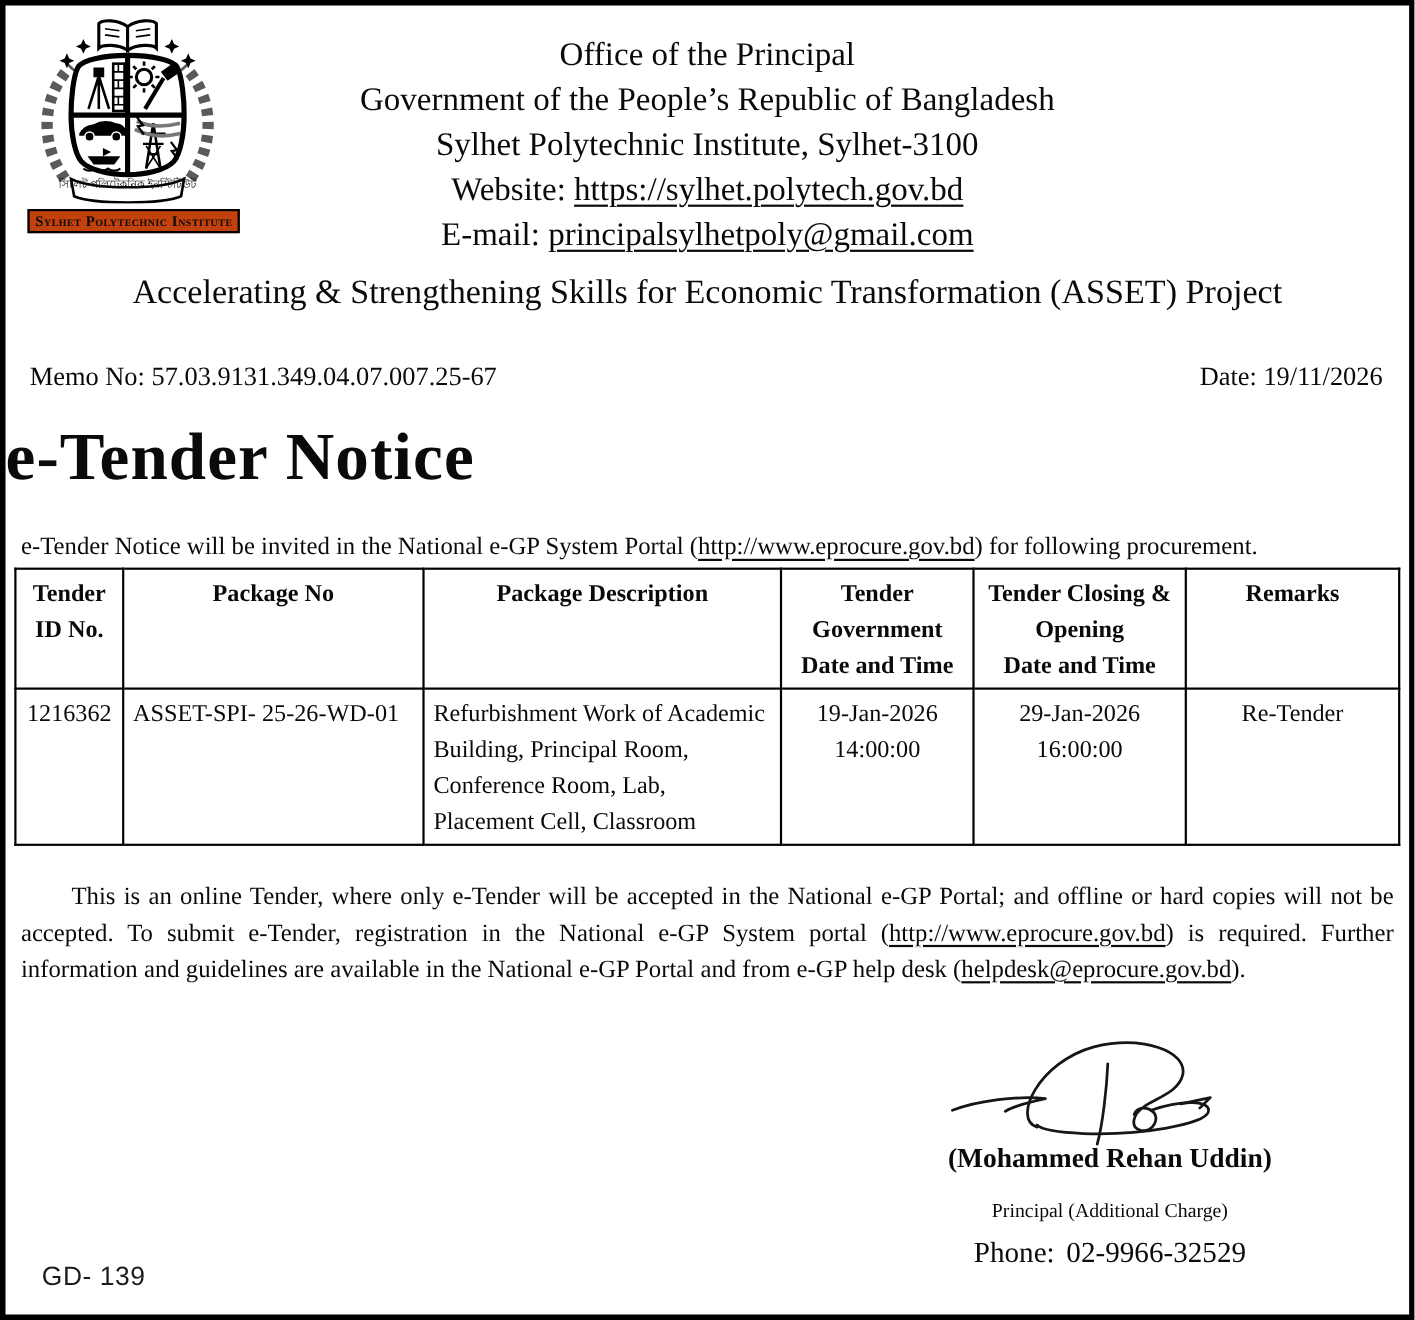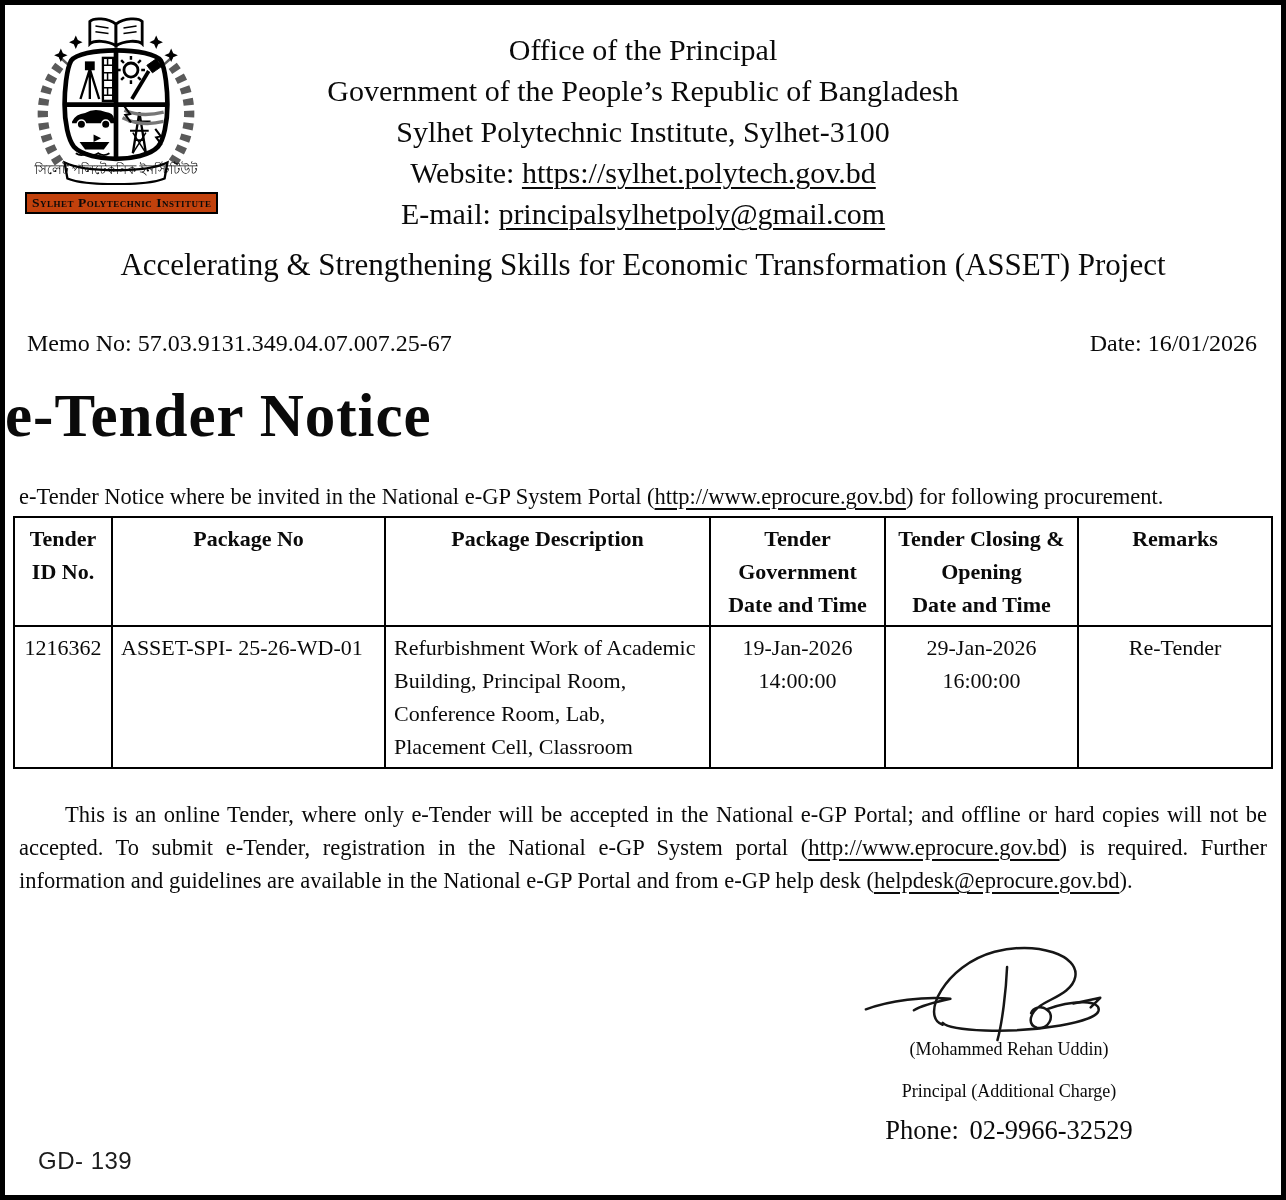--- a/index.html
+++ b/index.html
@@ -15,21 +15,21 @@
   }
   
   .header-area { position:relative; padding-top:24px; }
   .logo-wrap { position:absolute; left:20px; top:8px; width:182px; text-align:center; }
   .logo-label {
     display:inline-block; margin-top:2px;
     border:2px solid #000; padding:1px 5px;
     font-size:13.5px; font-weight:bold; font-variant:small-caps;
     letter-spacing:0.5px; white-space:nowrap; background:#c2410c;
   }
-  .bn-ribbon-text { font-size:13px; line-height:1; letter-spacing:0; }
+  .bn-ribbon-text { font-size:10px; line-height:1; letter-spacing:0; }
   .header-text { text-align:center; font-size:30px; line-height:41px; }
   .hdr-line { white-space:nowrap; }
   .u { text-decoration:underline; text-decoration-thickness:2px; text-underline-offset:4px; color:inherit; }
   .project { text-align:center; font-size:31px; margin-top:13px; }
   
   .memo-row { display:flex; justify-content:space-between; padding:0 24px 0 22px; margin-top:47px; font-size:24px;text-align:right; }
   
   .title { font-size:61px; font-weight:bold; margin-top:24px; letter-spacing:1px; }
   
   .intro { margin:33px 14px 0; font-size:22.5px; }
@@ -37,21 +37,21 @@
   table.tender th, table.tender td { border:2px solid #000; vertical-align:top; padding:4px 8px; font-size:22px; line-height:33px; }
   table.tender th { font-weight:bold; text-align:center; height:101px; }
   table.tender td { height:138px; }
   td.c-center { text-align:center; }
   td.c-left { text-align:left; }
   
   .body-text { margin:30px 14px 0; font-size:22.5px; line-height:1.46; text-align:justify; text-indent:46px; }
   
   .sig-block { width:360px; margin:46px 92px 0 auto; text-align:center; }
   .sig-svg { display:block; margin:0 auto -4px; }
-  .sig-name { font-weight:normal; font-size:18px; line-height:1.25; }
+  .sig-name { font-weight:bold; font-size:25px; line-height:1.25; }
   .sig-title { font-size:18px; line-height:1.25; margin-top:20px; }
   .sig-phone { font-size:26.5px; line-height:1.25; margin-top:11px; word-spacing:4px; }
   
   .gd { position:absolute; left:33px; bottom:20px; font-family:"Liberation Sans","DejaVu Sans",sans-serif; font-size:24px; color:#1c1c1c; letter-spacing:0.5px;margin-top:35px; }
 </style>
 </head>
 <body>
 
 <div class="page">
 
@@ -128,26 +128,26 @@
       <div class="hdr-line">Sylhet Polytechnic Institute, Sylhet-3100</div>
       <div class="hdr-line"><span>Website: </span><span class="u">https://sylhet.polytech.gov.bd</span></div>
       <div class="hdr-line"><span>E-mail: </span><span class="u">principalsylhetpoly@gmail.com</span></div>
     </div>
 
     <div class="project">Accelerating &amp; Strengthening Skills for Economic Transformation (ASSET) Project</div>
   </div>
 
   <div class="memo-row">
     <span>Memo No: 57.03.9131.349.04.07.007.25-67</span>
-    <span>Date: 16/01/2026</span>
+    <span>Date: 19/11/2026</span>
   </div>
 
   <div class="title">e-Tender Notice</div>
 
-  <div class="intro"><span>e-Tender Notice where be invited in the National e-GP System Portal (</span><span class="u">http://www.eprocure.gov.bd</span><span>) for following procurement.</span></div>
+  <div class="intro"><span>e-Tender Notice will be invited in the National e-GP System Portal (</span><span class="u">http://www.eprocure.gov.bd</span><span>) for following procurement.</span></div>
 
   <table class="tender">
     <colgroup>
       <col style="width:98px">
         <col style="width:273px">
         <col style="width:325px">
       <col style="width:175px">
         <col style="width:193px">
         <col style="width:194px">
     </colgroup>

